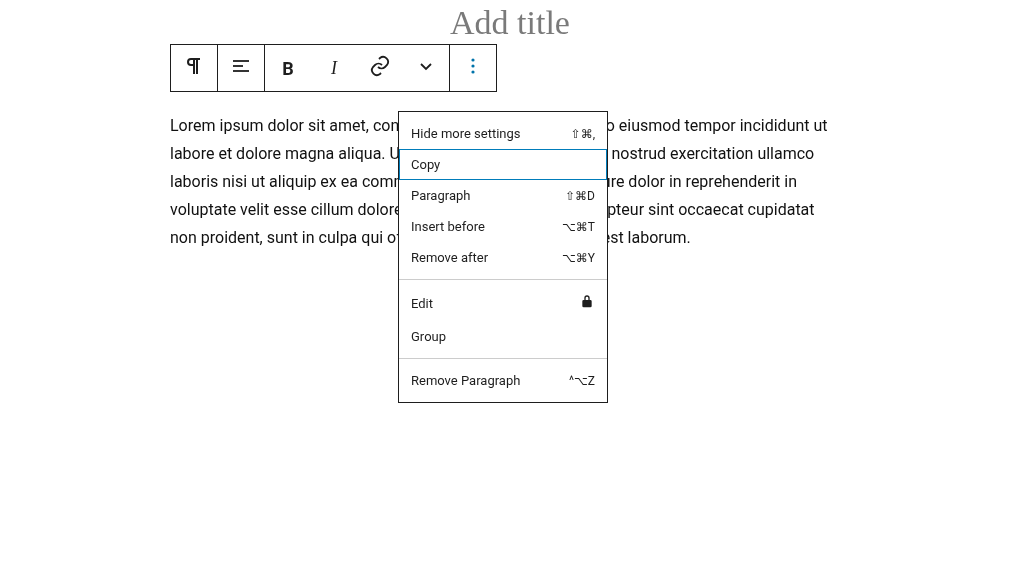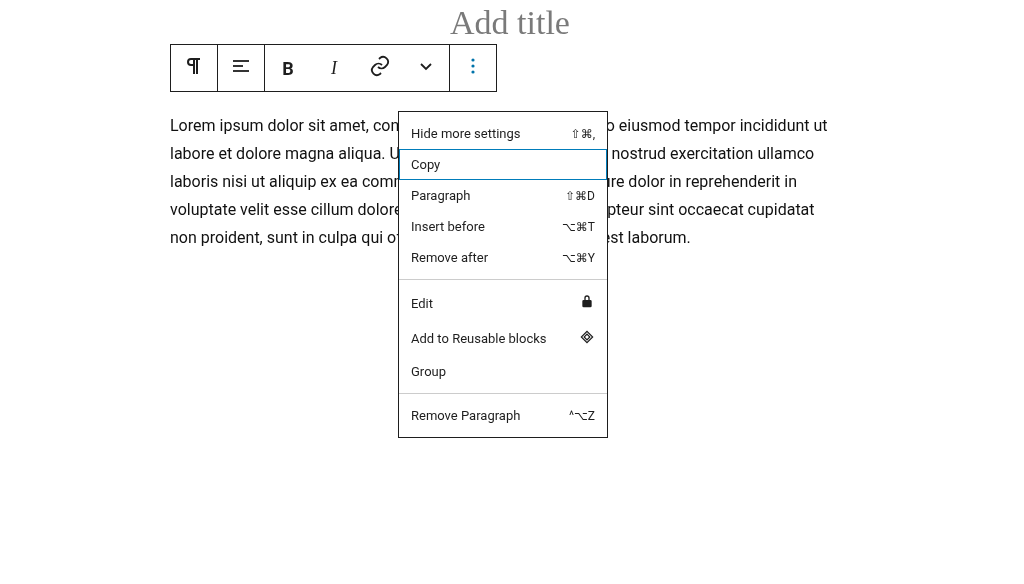--- a/index.html
+++ b/index.html
@@ -174,27 +174,20 @@
       </div>
     </div>
     <div class="dropdown-section">
       <div class="dropdown-item">
         <span>Edit</span>
         <span class="item-icon"><svg viewBox="0 0 24 24" fill="currentColor">
             <path d="M12 2a4 4 0 0 0-4 4v3H7a2 2 0 0 0-2 2v7a2 2 0 0 0 2 2h10a2 2 0 0 0 2-2v-7a2 2 0 0 0-2-2h-1V6a4 4 0 0 0-4-4zm-2 4a2 2 0 1 1 4 0v3h-4V6z"></path>
           </svg></span>
       </div>
       <div class="dropdown-item">
-        <span>Add to Reusable blocks</span>
-        <span class="item-icon"><svg viewBox="0 0 24 24" fill="none" stroke="currentColor" stroke-width="1.8">
-            <rect x="6" y="6" width="12" height="12" transform="rotate(45 12 12)"></rect>
-            <rect x="9" y="9" width="6" height="6" transform="rotate(45 12 12)"></rect>
-          </svg></span>
-      </div>
-      <div class="dropdown-item">
         <span>Group</span>
       </div>
     </div>
     <div class="dropdown-section">
       <div class="dropdown-item">
         <span>Remove Paragraph</span>
         <span class="shortcut">^⌥Z</span>
       </div>
     </div>
   </div>

